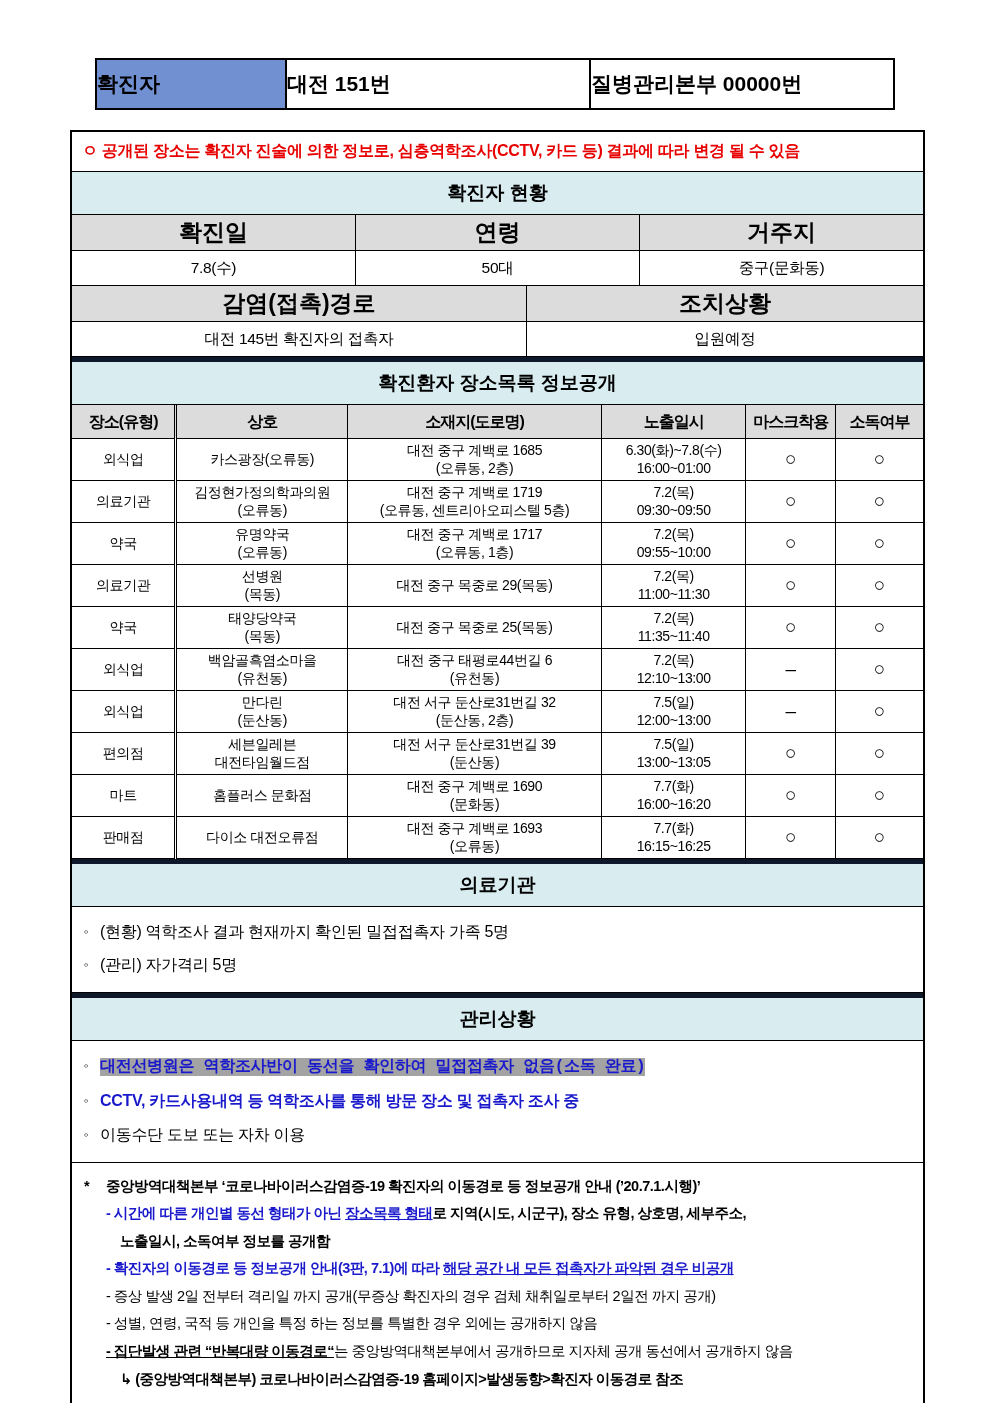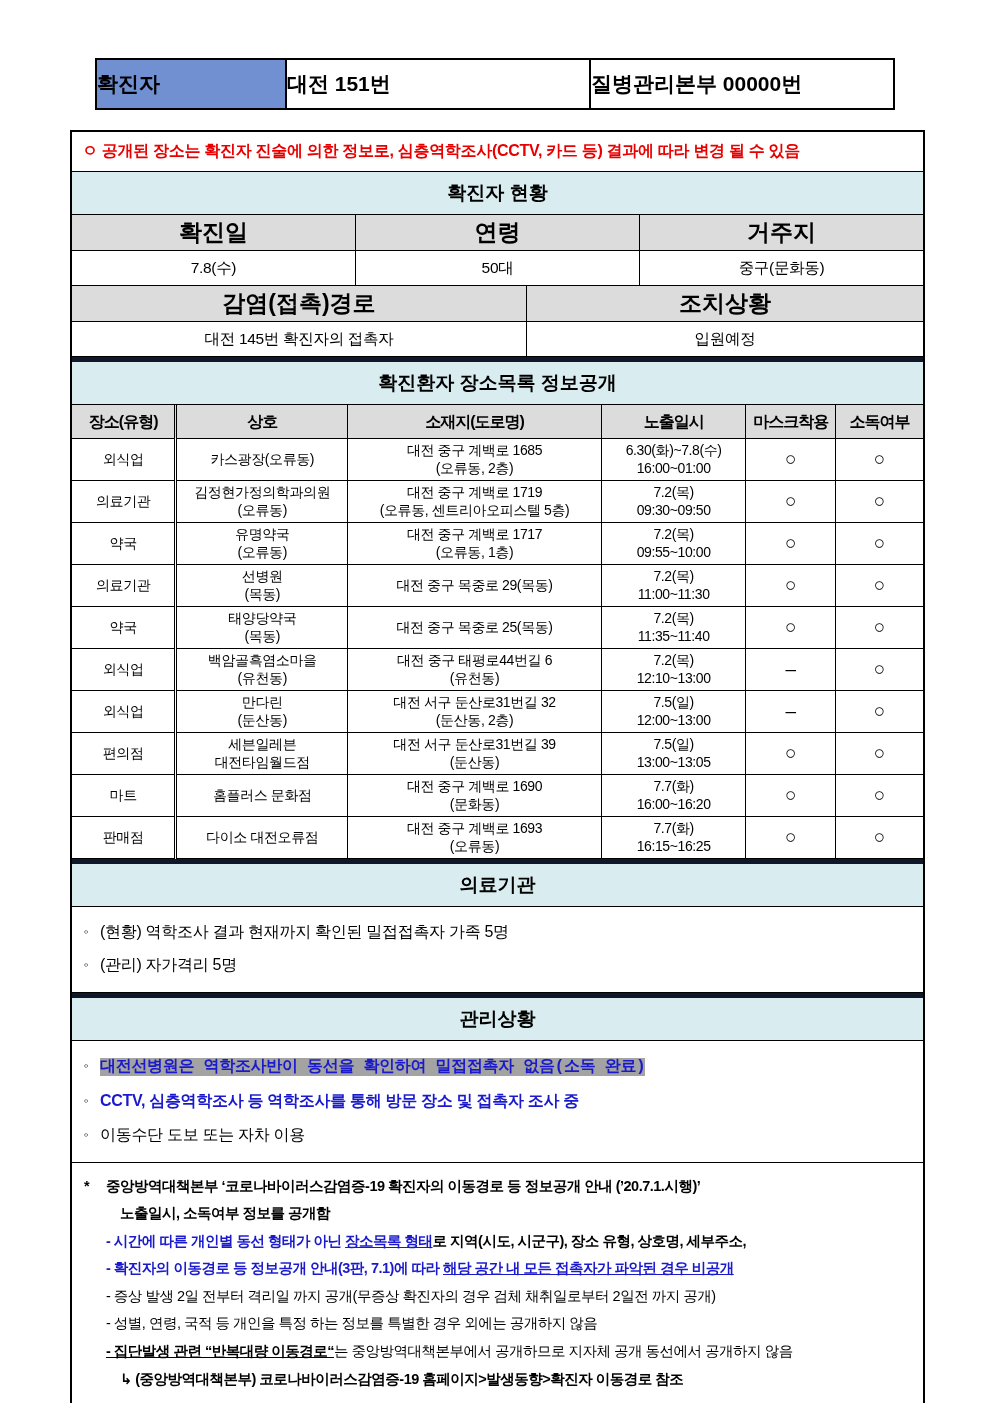--- a/index.html
+++ b/index.html
@@ -243,38 +243,38 @@
         <span class="bullet">◦</span><span>(관리) 자가격리 5명</span>
       </div>
     </div>
 
     <div class="sec-title">관리상황</div>
     <div class="bullets mgmt">
       <div class="b-line">
         <span class="bullet">◦</span><span class="txt-blue hl">대전선병원은 역학조사반이 동선을 확인하여 밀접접촉자 없음(소독 완료)</span>
       </div>
       <div class="b-line">
-        <span class="bullet">◦</span><span class="txt-blue">CCTV, 심층역학조사 등 역학조사를 통해 방문 장소 및 접촉자 조사 중</span>
+        <span class="bullet">◦</span><span class="txt-blue">CCTV, 카드사용내역 등 역학조사를 통해 방문 장소 및 접촉자 조사 중</span>
       </div>
       <div class="b-line">
         <span class="bullet">◦</span><span>이동수단 도보 또는 자차 이용</span>
       </div>
     </div>
 
     <div class="footnotes">
       <div class="fn-line">
         <span class="star">*</span><span class="bold">중앙방역대책본부 ‘코로나바이러스감염증-19 확진자의 이동경로 등 정보공개 안내 (’20.7.1.시행)’</span>
       </div>
+      <div class="fn-line fn-indent">
+        <span class="blue">- 시간에 따른 개인별 동선 형태가 아닌 </span><span class="blue u">장소목록 형태</span><span class="bold">로 지역(시도, 시군구), 장소 유형, 상호명, 세부주소,</span>
+      </div>
       <div class="fn-line fn-indent2">
         <span class="bold">노출일시, 소독여부 정보를 공개함</span>
       </div>
       <div class="fn-line fn-indent">
-        <span class="blue">- 시간에 따른 개인별 동선 형태가 아닌 </span><span class="blue u">장소목록 형태</span><span class="bold">로 지역(시도, 시군구), 장소 유형, 상호명, 세부주소,</span>
-      </div>
-      <div class="fn-line fn-indent">
         <span class="blue">- 확진자의 이동경로 등 정보공개 안내(3판, 7.1)에 따라 </span><span class="blue u">해당 공간 내 모든 접촉자가 파악된 경우 비공개</span>
       </div>
       <div class="fn-line fn-indent">
         <span>- 증상 발생 2일 전부터 격리일 까지 공개(무증상 확진자의 경우 검체 채취일로부터 2일전 까지 공개)</span>
       </div>
       <div class="fn-line fn-indent">
         <span>- 성별, 연령, 국적 등 개인을 특정 하는 정보를 특별한 경우 외에는 공개하지 않음</span>
       </div>
       <div class="fn-line fn-indent">
         <span class="bold u">- 집단발생 관련 “반복대량 이동경로“</span><span>는 중앙방역대책본부에서 공개하므로 지자체 공개 동선에서 공개하지 않음</span>

